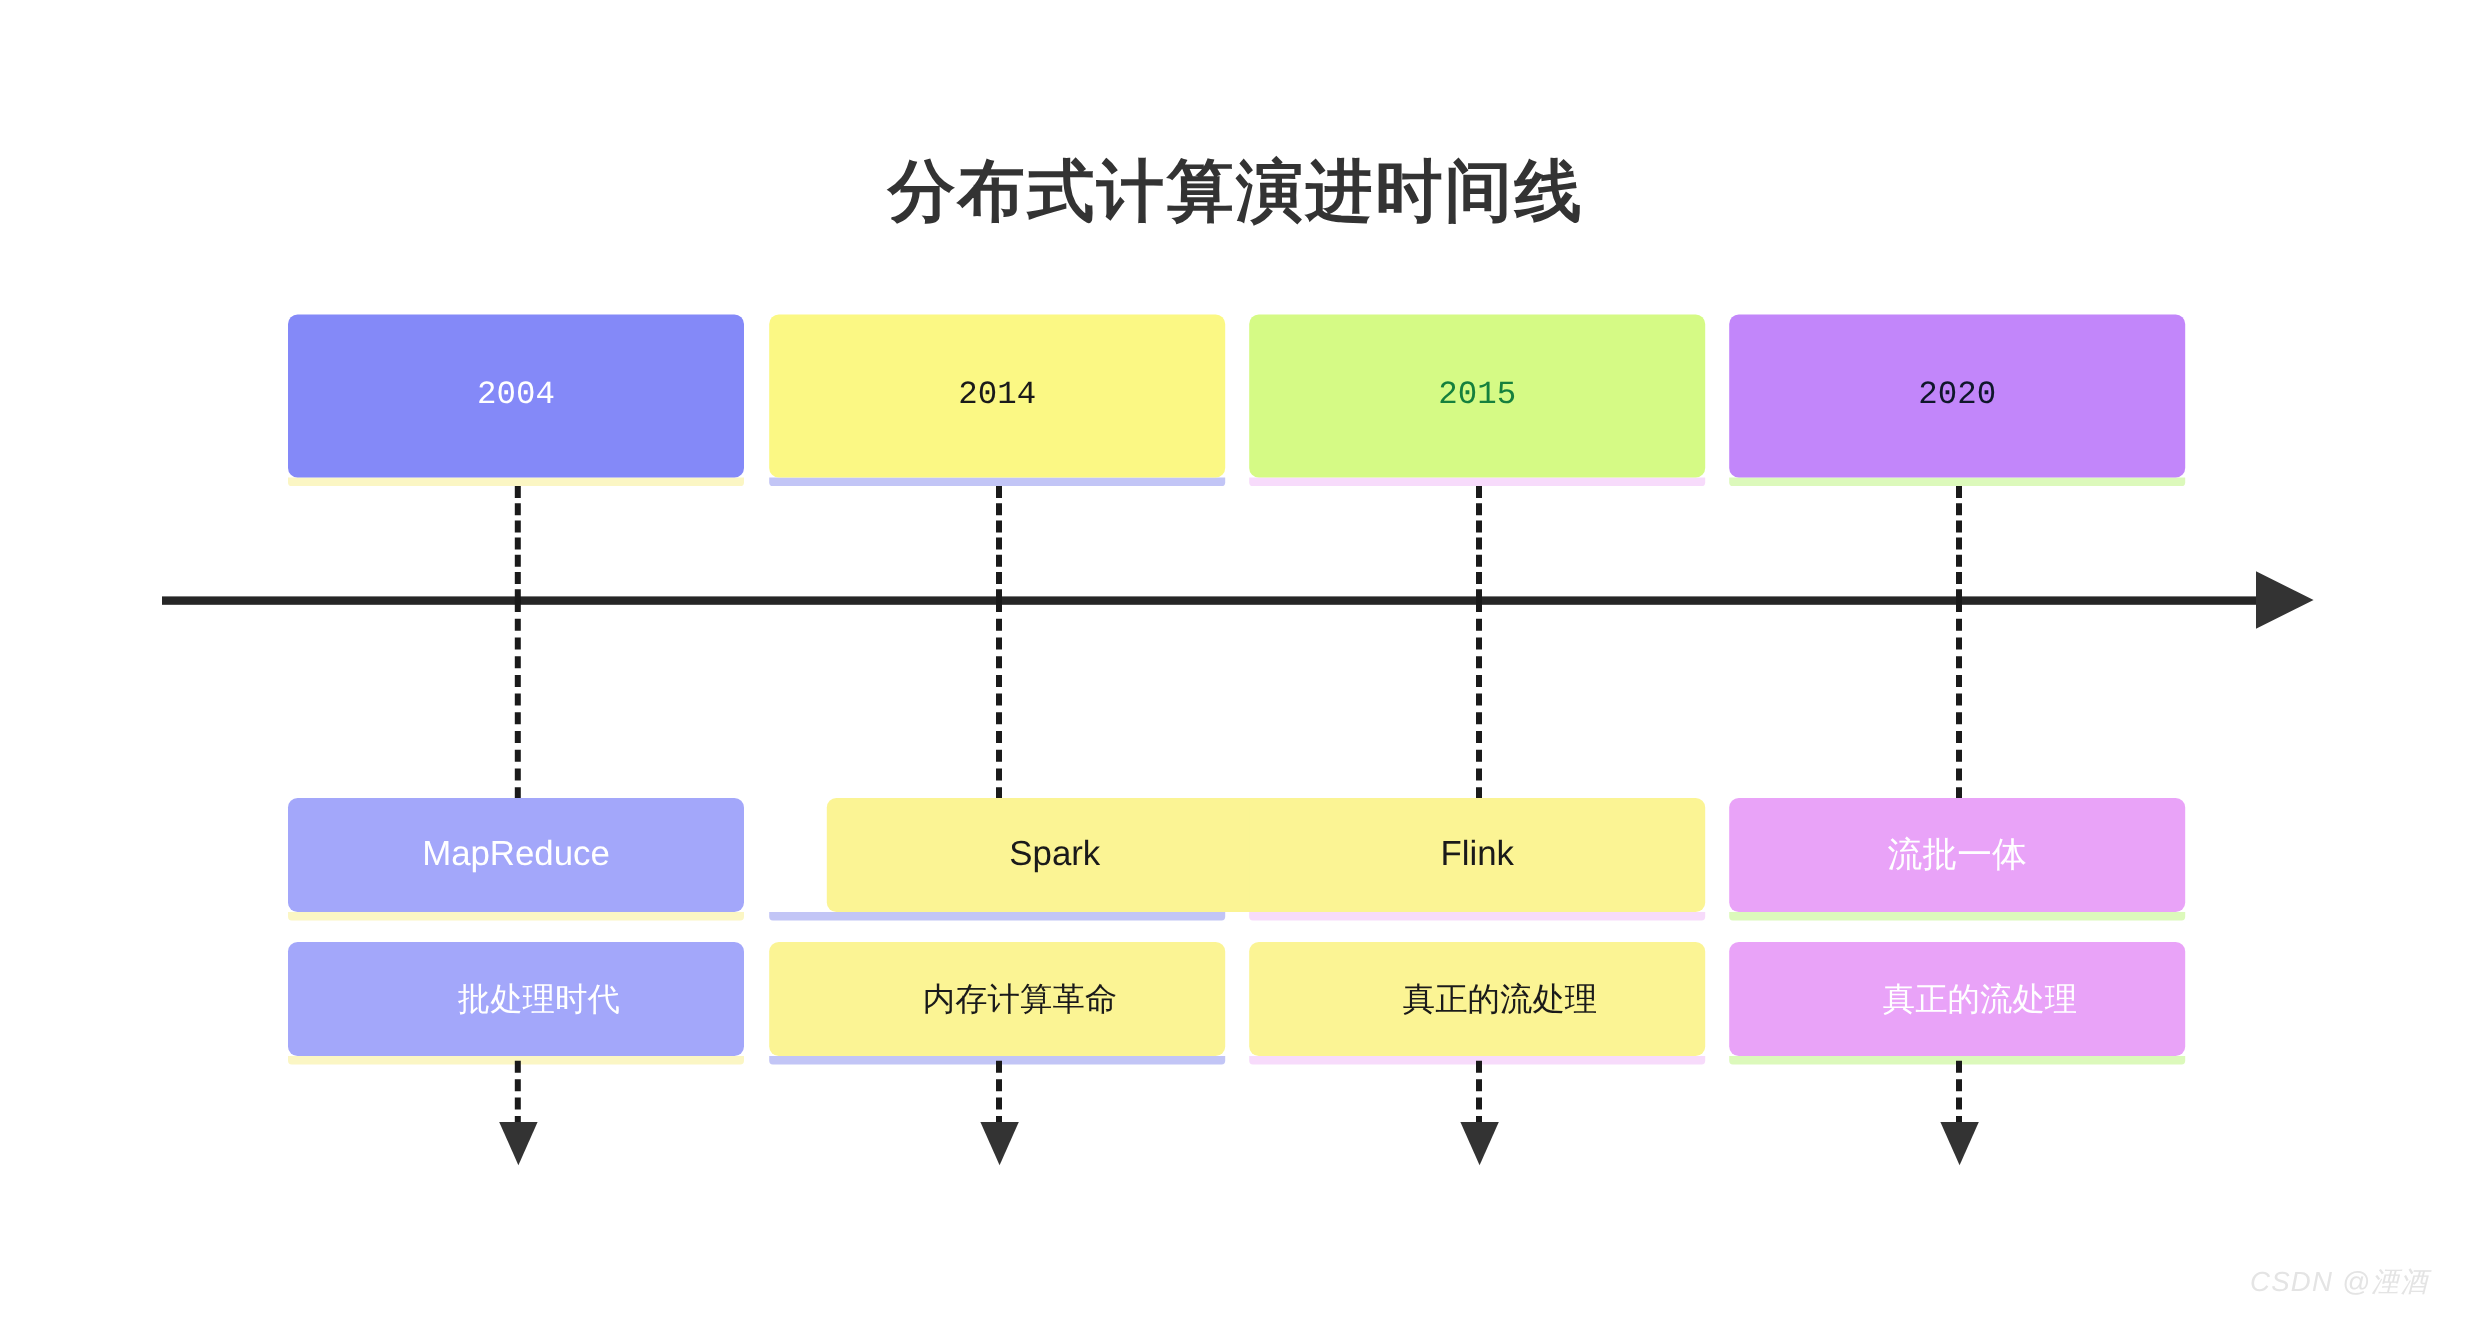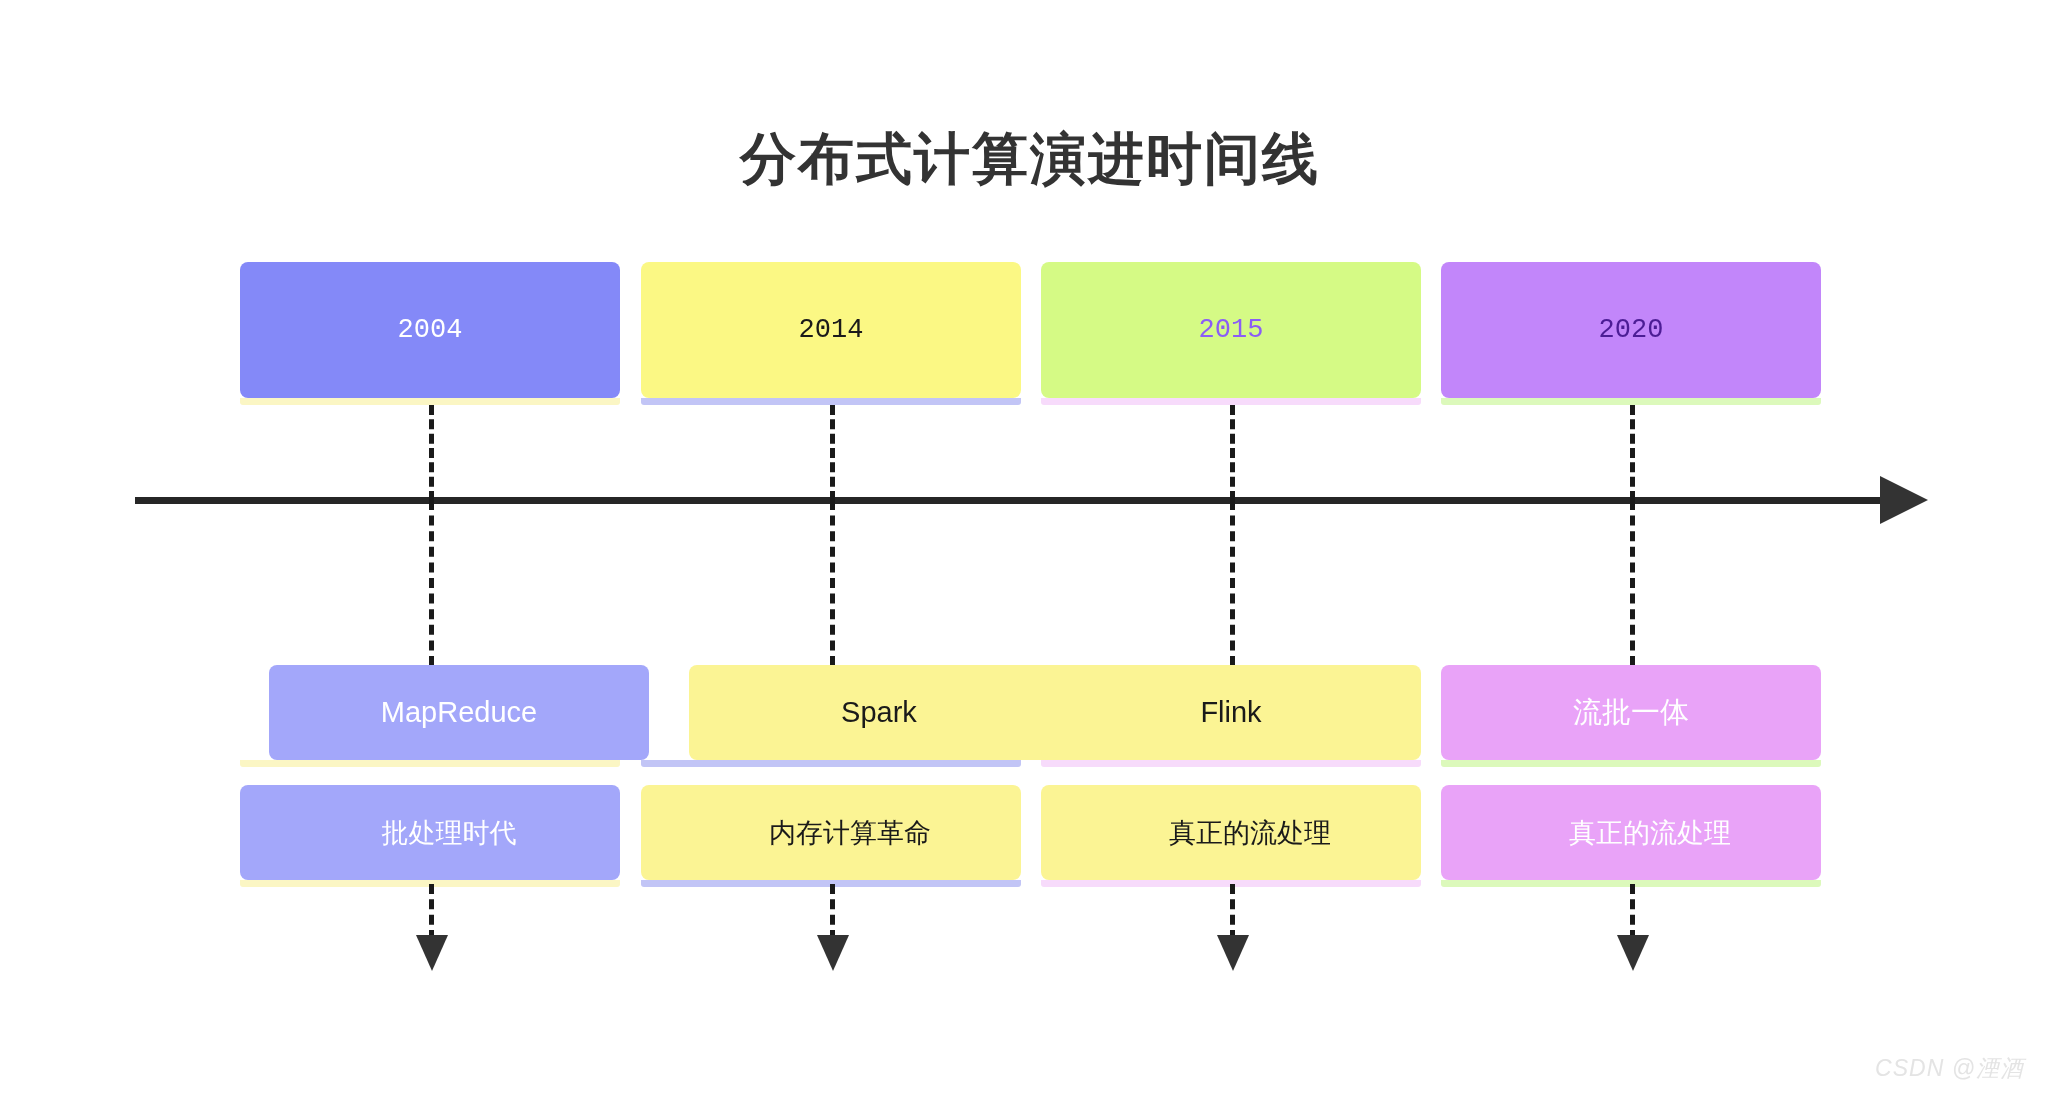--- a/index.html
+++ b/index.html
@@ -149,21 +149,21 @@
 
   <div class="axis-line" style="background: rgb(38, 38, 38);"></div>
   <div class="axis-arrow"></div>
 
   <div class="column" style="left:240px;">
     <div class="strip strip-year" style="background: rgb(251, 246, 196);"></div>
     <div class="card card-year" style="background: rgb(132, 137, 248); color: rgb(255, 255, 255);">2004</div>
     <div class="dash dash-top"></div>
     <div class="dash dash-middle"></div>
     <div class="strip strip-name" style="background: rgb(251, 246, 196);"></div>
-    <div class="card card-name" style="background: rgb(163, 167, 250); color: rgb(255, 255, 255); margin-left: 29px;">MapReduce</div>
+    <div class="card card-name" style="background: rgb(163, 167, 250); color: rgb(255, 255, 255);">MapReduce</div>
     <div class="strip strip-desc" style="background: rgb(251, 246, 196);"></div>
     <div class="card card-desc" style="background: rgb(163, 167, 250); color: rgb(255, 255, 255);">批处理时代</div>
     <div class="dash dash-bottom"></div>
     <div class="dash-arrow"></div>
   </div>
 
   <div class="column" style="left:641px;">
     <div class="strip strip-year" style="background: rgb(194, 197, 246);"></div>
     <div class="card card-year" style="background: rgb(251, 248, 132); color: rgb(26, 26, 26);">2014</div>
     <div class="dash dash-top"></div>
@@ -171,34 +171,34 @@
     <div class="strip strip-name" style="background: rgb(194, 197, 246);"></div>
     <div class="card card-name" style="background: rgb(251, 244, 148); color: rgb(26, 26, 26); margin-left: 48px;">Spark</div>
     <div class="strip strip-desc" style="background: rgb(194, 197, 246);"></div>
     <div class="card card-desc" style="background: rgb(251, 244, 148); color: rgb(26, 26, 26);">内存计算革命</div>
     <div class="dash dash-bottom"></div>
     <div class="dash-arrow"></div>
   </div>
 
   <div class="column" style="left:1041px;">
     <div class="strip strip-year" style="background: rgb(247, 219, 251);"></div>
-    <div class="card card-year" style="background: rgb(213, 250, 133); color: #8b5cf6;">2015</div>
+    <div class="card card-year" style="background: rgb(213, 250, 133); color: #15803d;">2015</div>
     <div class="dash dash-top"></div>
     <div class="dash dash-middle"></div>
     <div class="strip strip-name" style="background: rgb(247, 219, 251);"></div>
     <div class="card card-name" style="background: rgb(251, 244, 148); color: rgb(26, 26, 26);">Flink</div>
     <div class="strip strip-desc" style="background: rgb(247, 219, 251);"></div>
     <div class="card card-desc" style="background: rgb(251, 244, 148); color: rgb(26, 26, 26);">真正的流处理</div>
     <div class="dash dash-bottom"></div>
     <div class="dash-arrow"></div>
   </div>
 
   <div class="column" style="left:1441px;">
     <div class="strip strip-year" style="background: rgb(220, 249, 187);"></div>
-    <div class="card card-year" style="background: rgb(194, 134, 250); color: #4c1d95;">2020</div>
+    <div class="card card-year" style="background: rgb(194, 134, 250); color: #0f172a;">2020</div>
     <div class="dash dash-top"></div>
     <div class="dash dash-middle"></div>
     <div class="strip strip-name" style="background: rgb(220, 249, 187);"></div>
     <div class="card card-name" style="background: rgb(233, 163, 248); color: rgb(255, 255, 255);">流批一体</div>
     <div class="strip strip-desc" style="background: rgb(220, 249, 187);"></div>
     <div class="card card-desc" style="background: rgb(233, 163, 248); color: rgb(255, 255, 255);">真正的流处理</div>
     <div class="dash dash-bottom"></div>
     <div class="dash-arrow"></div>
   </div>
 

